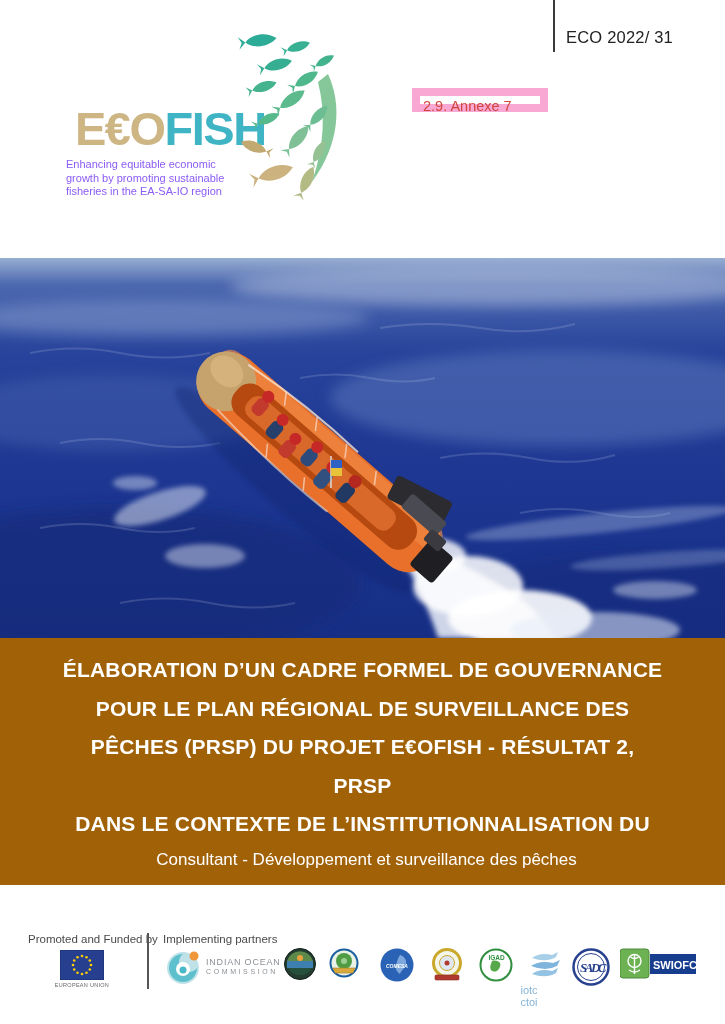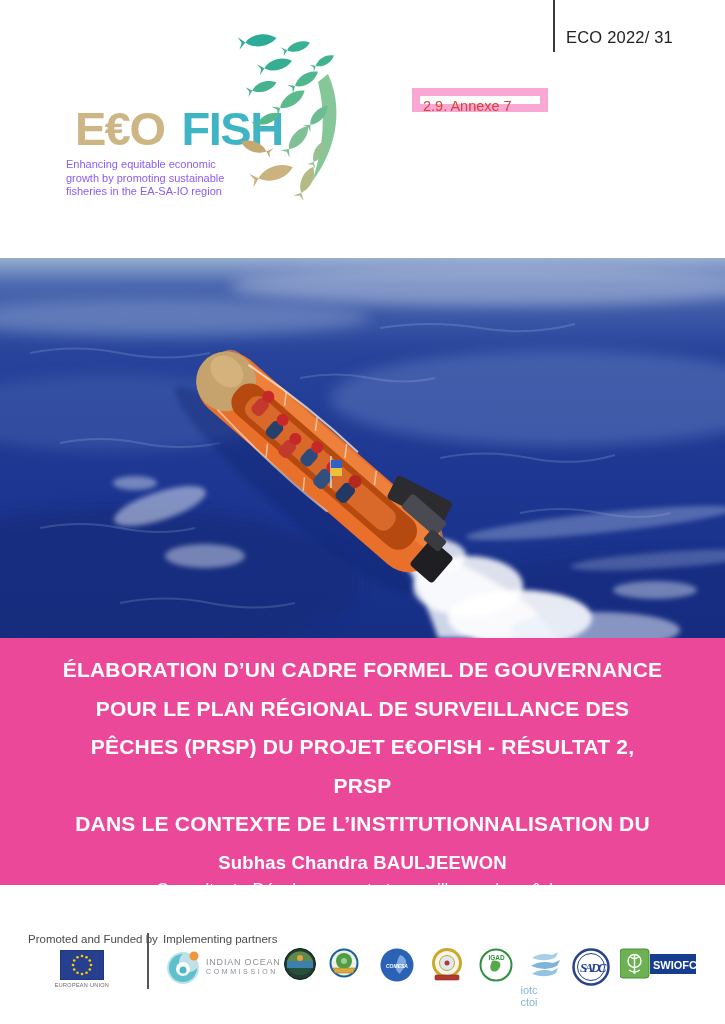--- a/index.html
+++ b/index.html
@@ -12,29 +12,29 @@
              padding:28px 0 0 11px; font-size:16.5px; color:#222; letter-spacing:0.2px; }
 
   
   .annexe { position:absolute; left:412px; top:88px; width:136px; height:24px;
             border:8px solid #f9a8d4; color:#d2463c; font-size:14.5px; padding:2px 4px 0 3px; }
 
   
   .wordmark { position:absolute; left:63px; top:101px; font-size:47px; font-weight:bold;
               letter-spacing:-1.5px; white-space:nowrap; }
   .wm-eco { color:#cdb584;margin-left:12px; }
-  .wm-fish { color:#3fb4c4;margin-left:17px; }
+  .wm-fish { color:#3fb4c4; }
   .tagline { position:absolute; left:66px; top:158px; font-size:11px; line-height:13.5px; color:#8b5cf6; }
   .fish-swarm { position:absolute; left:208px; top:26px; width:135px; height:180px; }
 
   
   .photo { position:absolute; left:0; top:258px; width:725px; height:380px; }
 
   
-  .banner { position:absolute; left:0; top:638px; width:725px; height:247px; background:#ec4899;
+  .banner { position:absolute; left:0; top:638px; width:725px; height:247px; background:#a16207;
             color:#fff; text-align:center; }
   .title-line { font-size:21px; font-weight:bold; line-height:38.5px; letter-spacing:0.2px; white-space:nowrap; }
   .title-block { padding-top:13px; }
   .author { margin-top:8px; font-size:18.5px; font-weight:bold; letter-spacing:0.2px; }
   .role { margin-top:6px; font-size:17px;padding-left:8px; }
 
   
   .footer { position:absolute; left:0; top:905px; width:725px; height:119px; background:#fff; }
   .funded-label { position:absolute; left:28px; top:28px; font-size:11.5px; color:#4a4a4a; }
   .partners-label { position:absolute; left:163px; top:28px; font-size:11.5px; color:#4a4a4a; }
@@ -199,21 +199,20 @@
   </svg>
 
   <div class="banner">
     <div class="title-block">
       <div class="title-line">ÉLABORATION D’UN CADRE FORMEL DE GOUVERNANCE</div>
       <div class="title-line">POUR LE PLAN RÉGIONAL DE SURVEILLANCE DES</div>
       <div class="title-line">PÊCHES (PRSP) DU PROJET E€OFISH - RÉSULTAT 2,</div>
       <div class="title-line">PRSP</div>
       <div class="title-line">DANS LE CONTEXTE DE L’INSTITUTIONNALISATION DU</div>
     </div>
-    <div class="author">Subhas Chandra BAULJEEWON</div>
     <div class="role">Consultant - Développement et surveillance des pêches</div>
   </div>
 
   <div class="footer">
     <div class="funded-label">Promoted and Funded by</div>
     <div class="divider"></div>
     <div class="partners-label">Implementing partners</div>
 
     <svg class="eu-flag" width="44" height="30" viewBox="0 0 44 30">
       <rect width="44" height="30" fill="#26408f" stroke="#1a2f6e" stroke-width="1"></rect>

